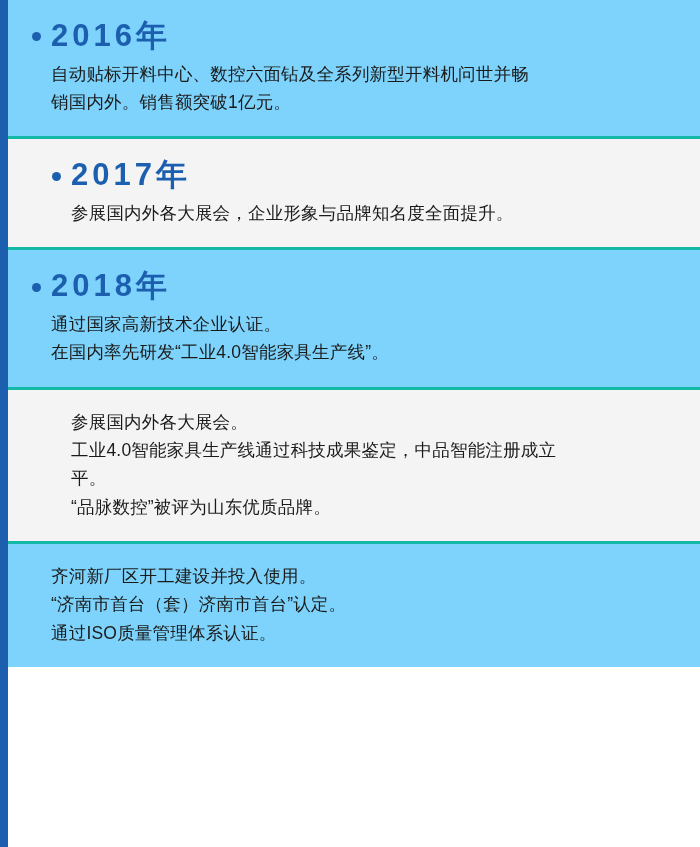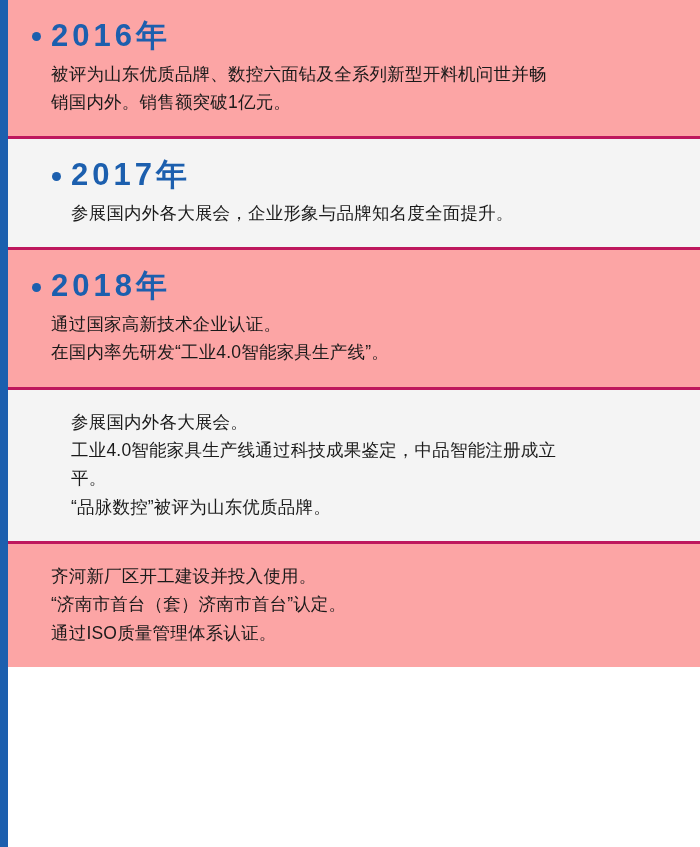--- a/index.html
+++ b/index.html
@@ -36,28 +36,28 @@
     width: 692px;
     height: 847px;
     box-sizing: border-box;
   }
   .entry {
     position: relative;
     box-sizing: border-box;
     padding: 18px 40px 20px 44px;
   }
   .entry.tint-a {
-    background: #fca5a5;
+    background: #7dd3fc;
     padding-left: 24px;
   }
   .entry.tint-b {
     background: #f4f4f4;
   }
   .entry + .entry {
-    border-top: 3px solid #be185d;
+    border-top: 3px solid #14b8a6;
   }
   .year-row {
     display: flex;
     align-items: center;
     margin: 0 0 6px 0;
   }
   .bullet {
     display: inline-block;
     width: 9px;
     height: 9px;
@@ -94,21 +94,21 @@
   <div class="left-rail"></div>
 
   <div class="timeline">
 
     <div class="entry tint-a">
       <div class="year-row">
         <span class="bullet"></span>
         <span class="year">2016年</span>
       </div>
       <div class="lines">
-        <div class="line">被评为山东优质品牌、数控六面钻及全系列新型开料机问世并畅</div>
+        <div class="line">自动贴标开料中心、数控六面钻及全系列新型开料机问世并畅</div>
         <div class="line">销国内外。销售额突破1亿元。</div>
       </div>
     </div>
 
     <div class="entry tint-b">
       <div class="year-row">
         <span class="bullet"></span>
         <span class="year">2017年</span>
       </div>
       <div class="lines">

